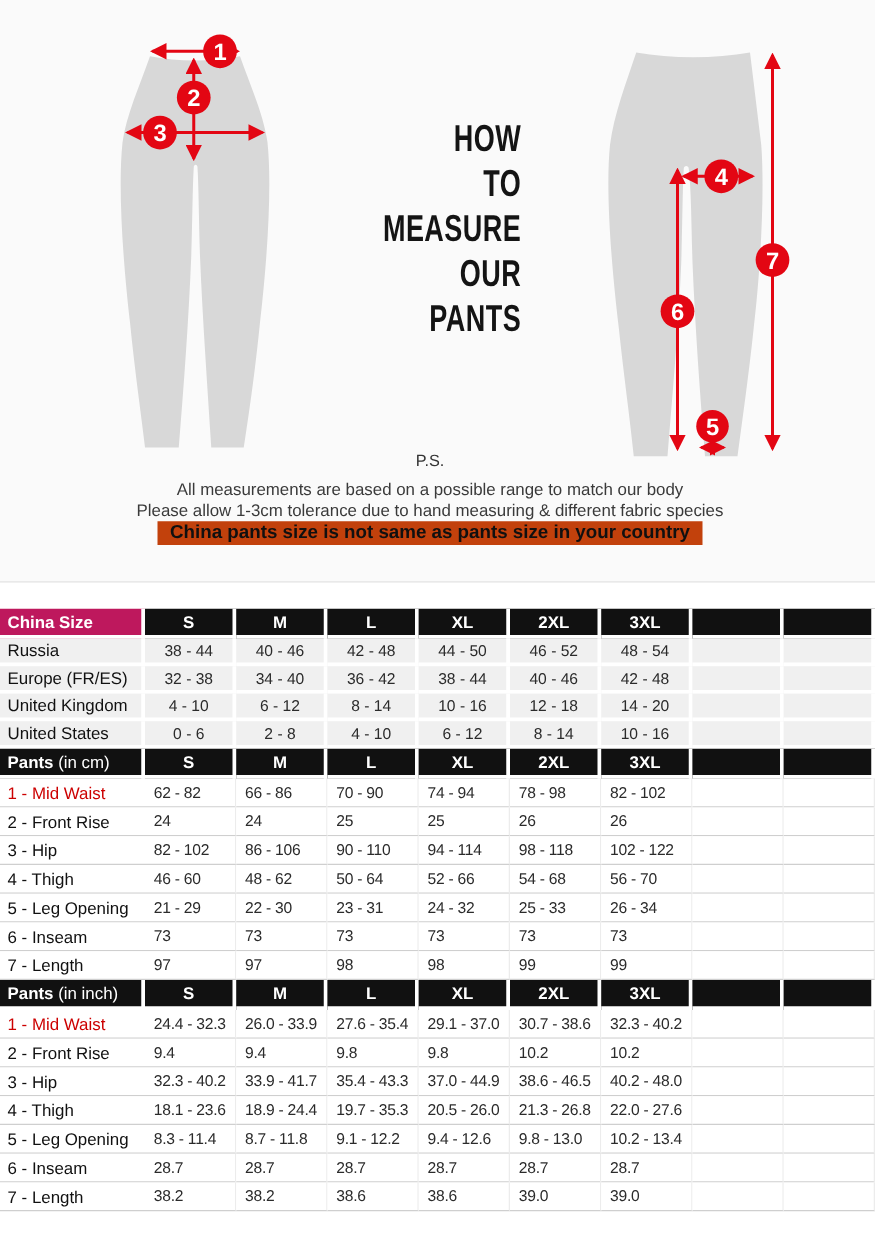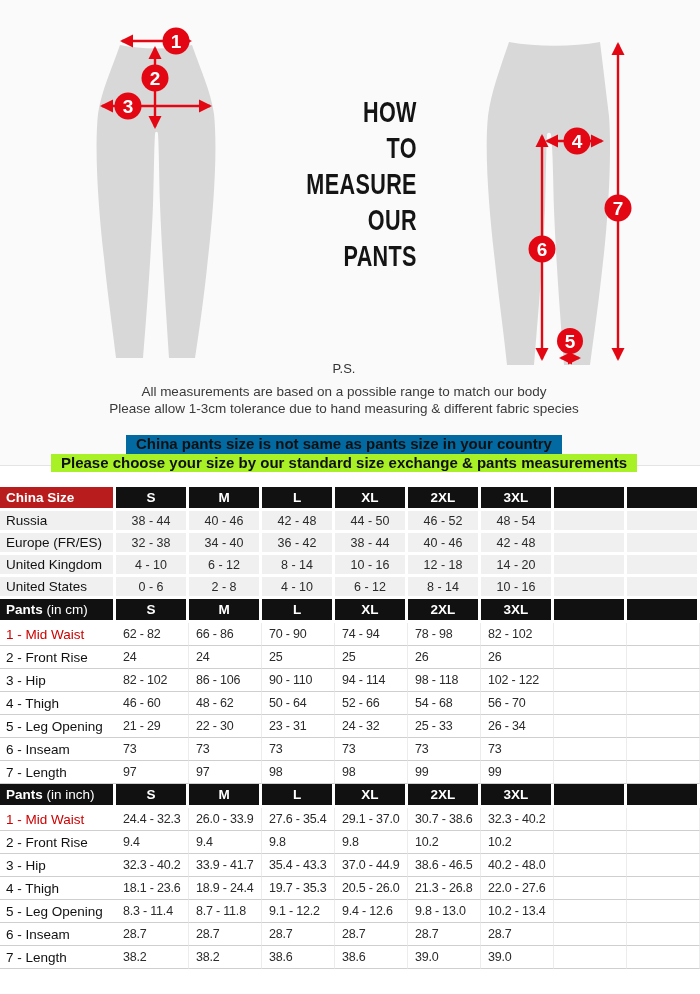--- a/index.html
+++ b/index.html
@@ -15,32 +15,32 @@
   .hero-title { position:absolute; left:281px; top:94px; width:158px; text-align:right; }
   .hero-title .tl {
     font-size:30px; font-weight:bold; color:#141414; line-height:36px;
     transform:scaleX(0.72); letter-spacing:0.5px; white-space:nowrap;
   }
   .notes { position:absolute; left:0; top:361px; width:688px; text-align:center; }
   .ps { font-size:13px; color:#333; margin-bottom:8px; }
   .note-line { font-size:13.5px; color:#3a3a3a; line-height:16.5px; }
   .hl { display:inline-block; font-weight:bold; font-size:15px; color:#101010;
         line-height:18.5px; padding:0 10px; white-space:nowrap; }
-  .hl-orange { background:#0369a1; margin-top:18px; }
+  .hl-orange { background:#c2410c; margin-top:0; }
   .hl-green  { background:#a8f127; }
   
   table { border-collapse:separate; border-spacing:0; table-layout:fixed;
           width:700px; font-size:13px; }
   .t1 { margin-top:21px; }
   col.lbl { width:116px; } col.v { width:73px; }
   thead th { background:#111; color:#fff; height:24px; font-size:13.5px;
              border-right:3px solid #fff; border-bottom:3px solid #fff;
              text-align:center; font-weight:bold; overflow:hidden; white-space:nowrap; }
   thead th.corner { text-align:left; padding-left:6px; }
-  thead th.red-cell { background:#b91c1c; }
+  thead th.red-cell { background:#be185d; }
   thead th b { font-weight:bold; }
   thead th .rest { font-weight:normal; }
   tbody th { text-align:left; padding-left:6px; font-weight:normal; color:#111;
              font-size:13.5px; white-space:nowrap; overflow:hidden; }
   tbody td { color:#2b2b2b; white-space:nowrap; overflow:hidden; }
   tbody th.red { color:#cc0000; }
   
   .t1 tbody th, .t1 tbody td { background:#f0f0f0; height:22px;
       border-right:3px solid #fff; border-bottom:3px solid #fff; }
   .t1 tbody td { text-align:center; font-size:12.5px; }
@@ -108,21 +108,20 @@
     <div class="tl">MEASURE</div>
     <div class="tl">OUR</div>
     <div class="tl">PANTS</div>
   </div>
 
   <div class="notes">
     <div class="ps">P.S.</div>
     <div class="note-line">All measurements are based on a possible range to match our body</div>
     <div class="note-line">Please allow 1-3cm tolerance due to hand measuring &amp; different fabric species</div>
     <div><span class="hl hl-orange">China pants size is not same as pants size in your country</span></div>
-    <div><span class="hl hl-green">Please choose your size by our standard size exchange &amp; pants measurements</span></div>
   </div>
 </div>
 
 <table class="t1">
   <colgroup>
       <col class="lbl">
       <col class="v">
       <col class="v">
       <col class="v">
       <col class="v">

